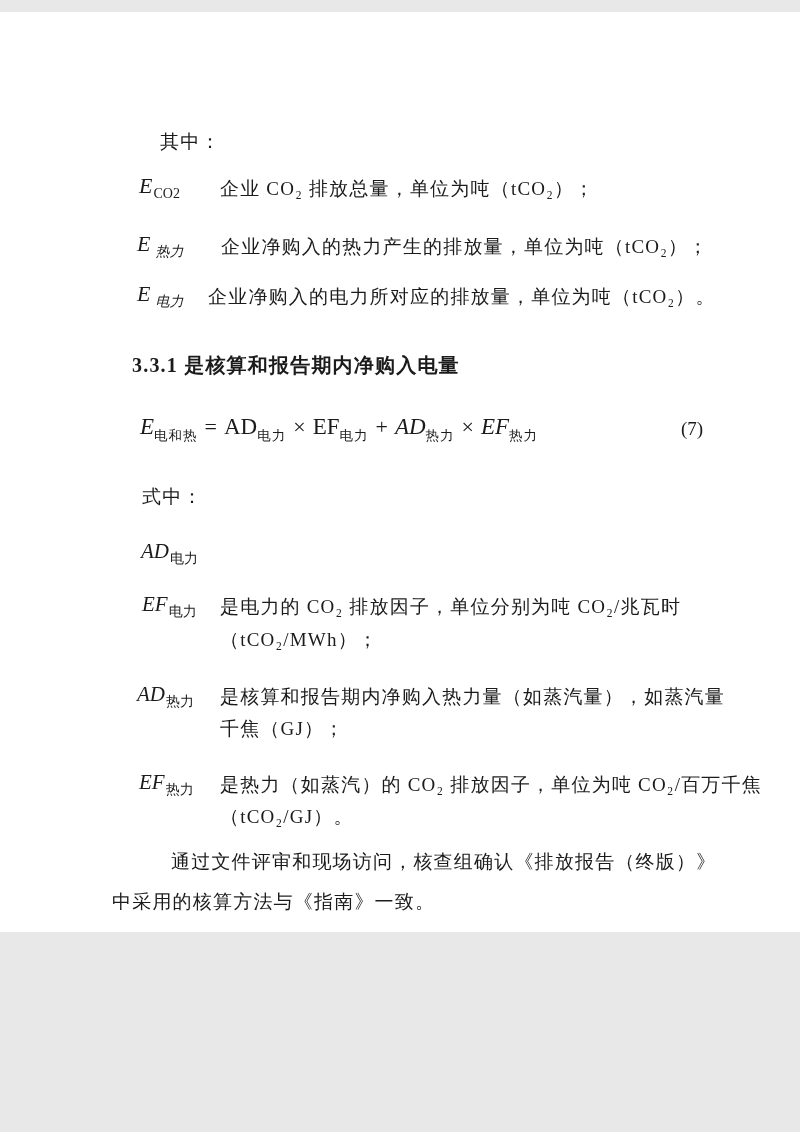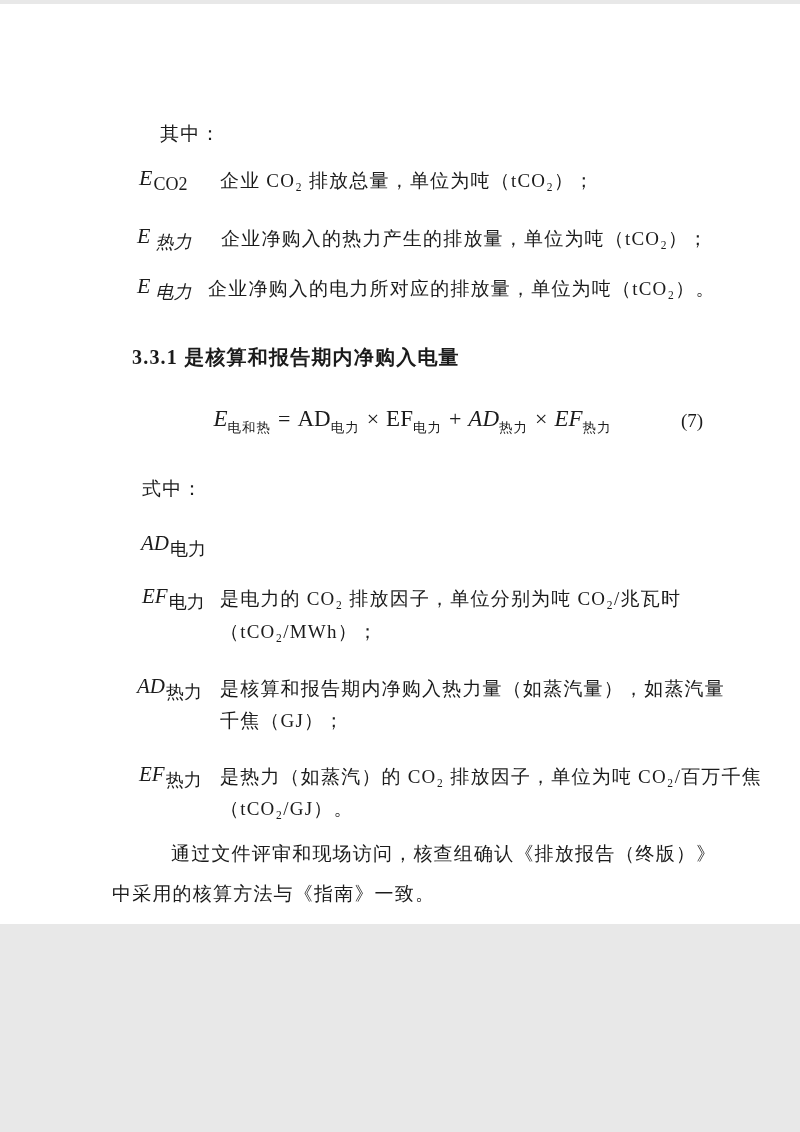--- a/index.html
+++ b/index.html
@@ -1,29 +1,29 @@
 <!DOCTYPE html>
 <html><head>
 <meta charset="utf-8">
 <style>
   html,body { margin:0; padding:0; background:#e8e8e8; }
   .page {
-    position:relative; width:800px; height:920px; margin:4px auto;
+    position:relative; width:800px; height:920px; margin:12px auto;
     background:#ffffff; color:#1b1b1b; overflow:hidden;
     font-family:"Liberation Serif","DejaVu Serif",serif;
   }
   .abs { position:absolute; white-space:nowrap; }
   .cjk { font-size:19px; letter-spacing:1.2px; line-height:22px; }
   .term { font-size:22px; font-style:italic; line-height:22px; letter-spacing:0; }
   .term-sm { font-size:21px; font-style:italic; line-height:22px; letter-spacing:0; }
-  .s { font-size:18px; letter-spacing:0; position:relative; top:5px; }
+  .s { font-size:14px; letter-spacing:0; position:relative; top:5px; }
   .s.it { font-style:italic; margin-left:5px; }
   .s.up { font-style:normal; margin-left:1px; }
   .heading { font-size:20px; font-weight:bold; letter-spacing:1.2px; line-height:24px; }
-  .formula { font-size:23px; letter-spacing:0; text-align:center; line-height:30px; }
+  .formula { font-size:23px; letter-spacing:0; text-align:left; line-height:30px; }
   .f-sub { font-size:13.5px; position:relative; top:6px; letter-spacing:1px; }
   .f-op { font-size:22px; margin:0 7px; font-style:normal; }
   .it { font-style:italic; }
   .up { font-style:normal; }
   .eq-num { font-size:19px; letter-spacing:0; }
 </style>
 </head>
 <body>
 
 <div class="page">

